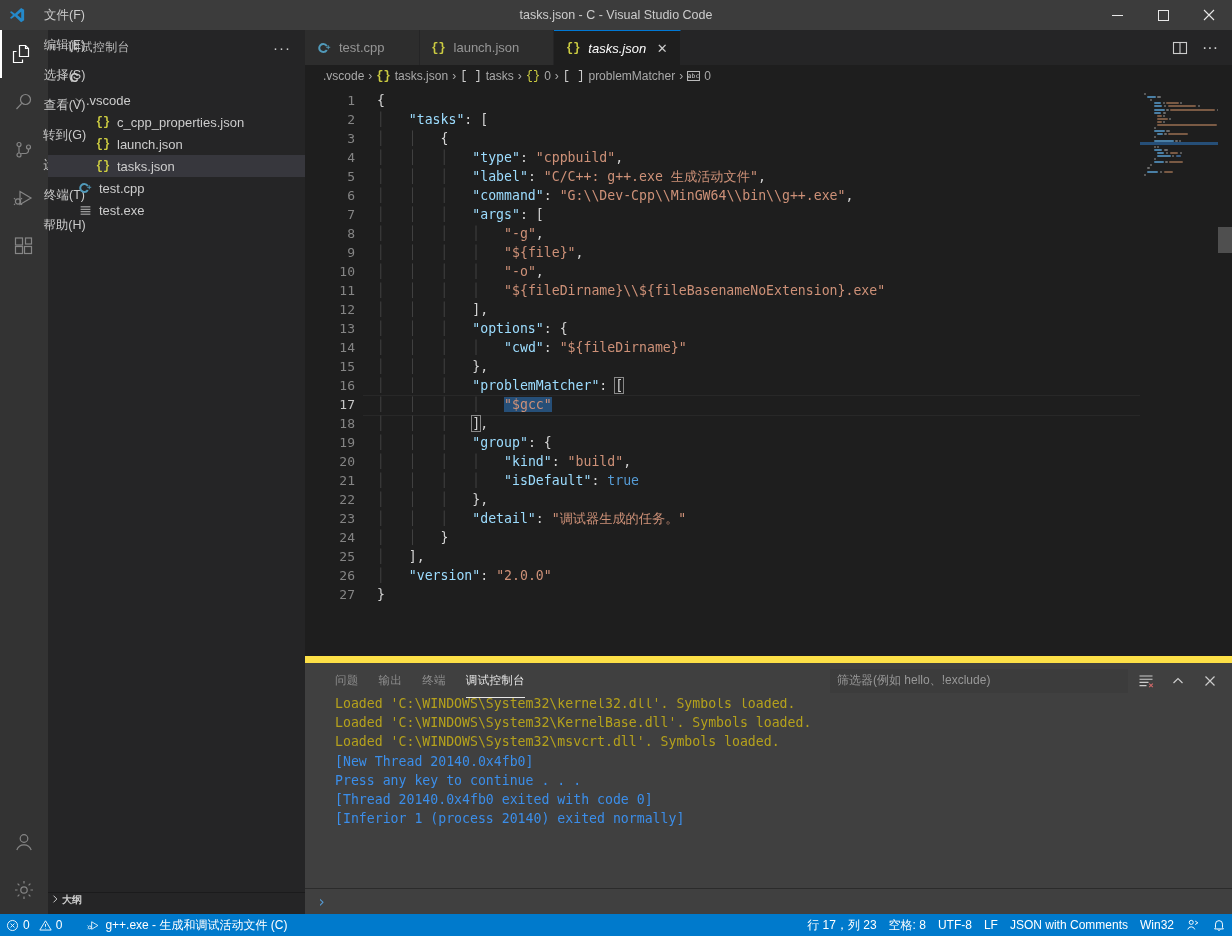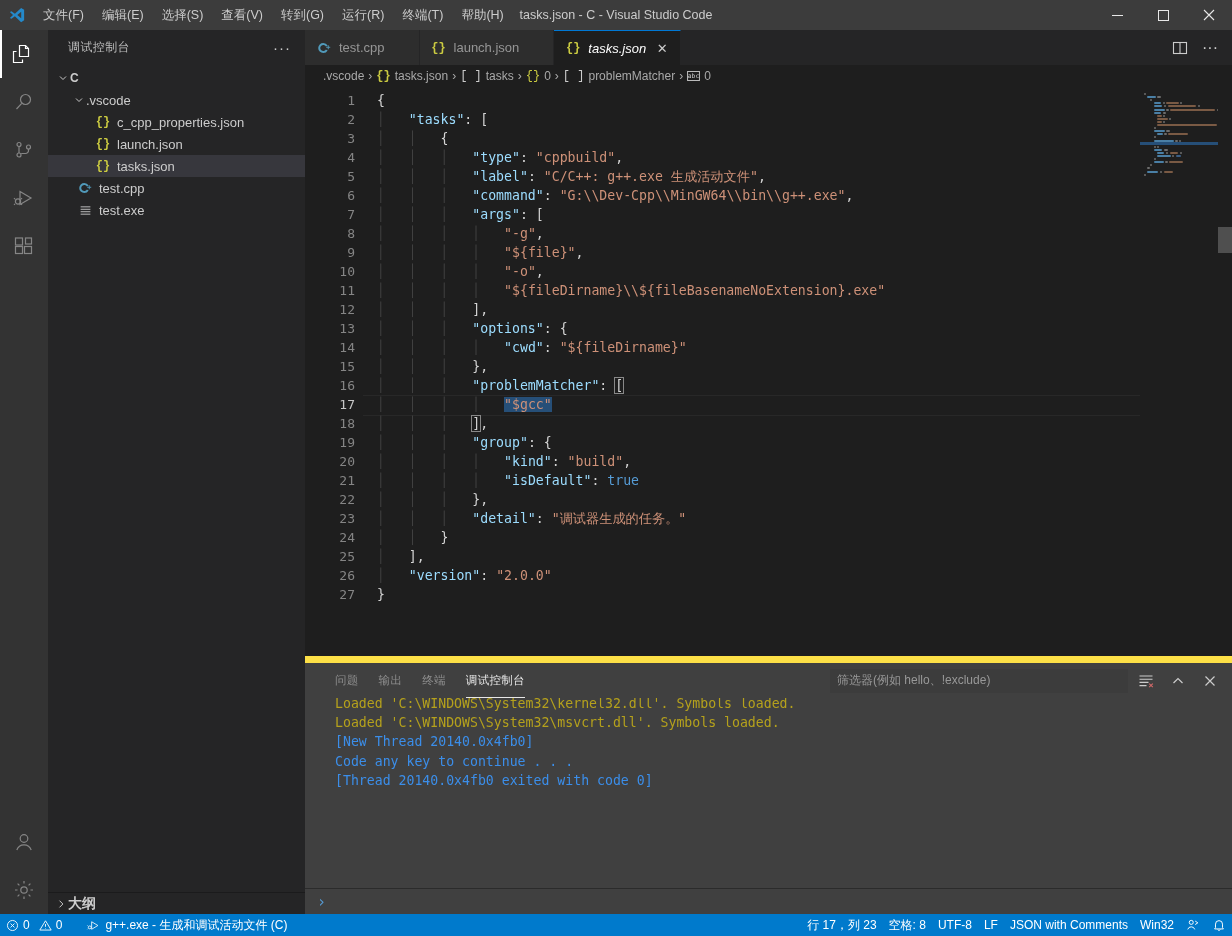--- a/index.html
+++ b/index.html
@@ -12,21 +12,21 @@
   }
   .app { width: 1232px; height: 936px; display: flex; flex-direction: column; position: relative; }
 
   
   .titlebar {
     height: 30px; background: #3c3c3c; color: #cccccc;
     display: flex; align-items: center; flex: 0 0 30px;
     font-size: 12px; position: relative;
   }
   .vscode-logo { width: 34px; height: 30px; display: flex; align-items: center; justify-content: center; }
-  .menu { display: flex; align-items: center; height: 30px; }
+  .menu { display: flex; align-items: center; height: 30px; flex-direction: column; }
   .menu-item {
     padding: 0 9px; height: 30px; line-height: 30px; font-size: 12.5px;
     color: #cccccc; white-space: nowrap; cursor: default;
   }
   .title-center {
     position: absolute; left: 0; right: 0; text-align: center;
     font-size: 12.5px; color: #cccccc; pointer-events: none;
   }
   .win-controls { margin-left: auto; display: flex; height: 30px; z-index: 2; }
   .win-btn { width: 46px; height: 30px; display: flex; align-items: center; justify-content: center; }
@@ -67,22 +67,22 @@
   }
   .row.selected { background: #37373d; }
   .chev { width: 14px; display: inline-flex; align-items: center; justify-content: center; color: #cccccc; }
   .row .fname { overflow: hidden; text-overflow: ellipsis; }
   .row.root { font-weight: bold; font-size: 12px; }
   .ficon { width: 18px; display: inline-flex; align-items: center; justify-content: center; margin-right: 5px; font-size: 12px; }
   .ic-json { color: #cbcb41; font-family: "Liberation Mono", monospace; font-size: 12px; font-weight: bold; }
   .ic-cpp { color: #519aba; font-size: 13px; font-weight: bold; }
   .ic-exe { color: #cccccc; font-size: 12px; }
   .sidebar-section {
-    height: 22px; border-top: 1px solid #1b1b1c; display: flex; align-items: center;
-    font-size: 14px; font-weight: bold; color: #cccccc; padding-left: 6px; flex: 0 0 22px;
+    height: 22px; border-top: 1px solid #1b1b1c; display: flex; align-items: flex-start;
+    font-size: 10px; font-weight: bold; color: #cccccc; padding-left: 0; flex: 0 0 22px;
   }
 
   
   .editor-area { flex: 1 1 auto; display: flex; flex-direction: column; min-width: 0; background: #1e1e1e; }
 
   .tabs-row { height: 35px; background: #252526; display: flex; flex: 0 0 35px; position: relative; }
   .tab {
     display: flex; align-items: center; padding: 0 10px; height: 35px;
     background: #2d2d2d; color: #969696; font-size: 13px; border-right: 1px solid #252526;
     cursor: pointer; max-width: 240px; white-space: nowrap;
@@ -515,24 +515,26 @@
             </div>
             <div class="pact">
               <svg width="16" height="16" viewBox="0 0 16 16" fill="none" stroke="#cccccc" stroke-width="1.2">
                   <path d="M3.5 3.5l9 9M12.5 3.5l-9 9"></path>
                 </svg>
             </div>
           </div>
         </div>
         <div class="console" id="console-lines">
             <div class="cline c-yellow" style="margin-top: -4px;">Loaded 'C:\WINDOWS\System32\kernel32.dll'. Symbols loaded.</div>
+            <div class="cline c-yellow">Loaded 'C:\WINDOWS\System32\KernelBase.dll'. Symbols loaded.</div>
             <div class="cline c-yellow">Loaded 'C:\WINDOWS\System32\msvcrt.dll'. Symbols loaded.</div>
             <div class="cline c-blue">[New Thread 20140.0x4fb0]</div>
-            <div class="cline c-blue">Code any key to continue . . .</div>
+            <div class="cline c-blue">Press any key to continue . . .</div>
             <div class="cline c-blue">[Thread 20140.0x4fb0 exited with code 0]</div>
+            <div class="cline c-blue">[Inferior 1 (process 20140) exited normally]</div>
           </div>
         <div class="console-input">
           <span>›</span>
         </div>
       </div>
 
     </div>
   </div>
 
   <div class="statusbar">

